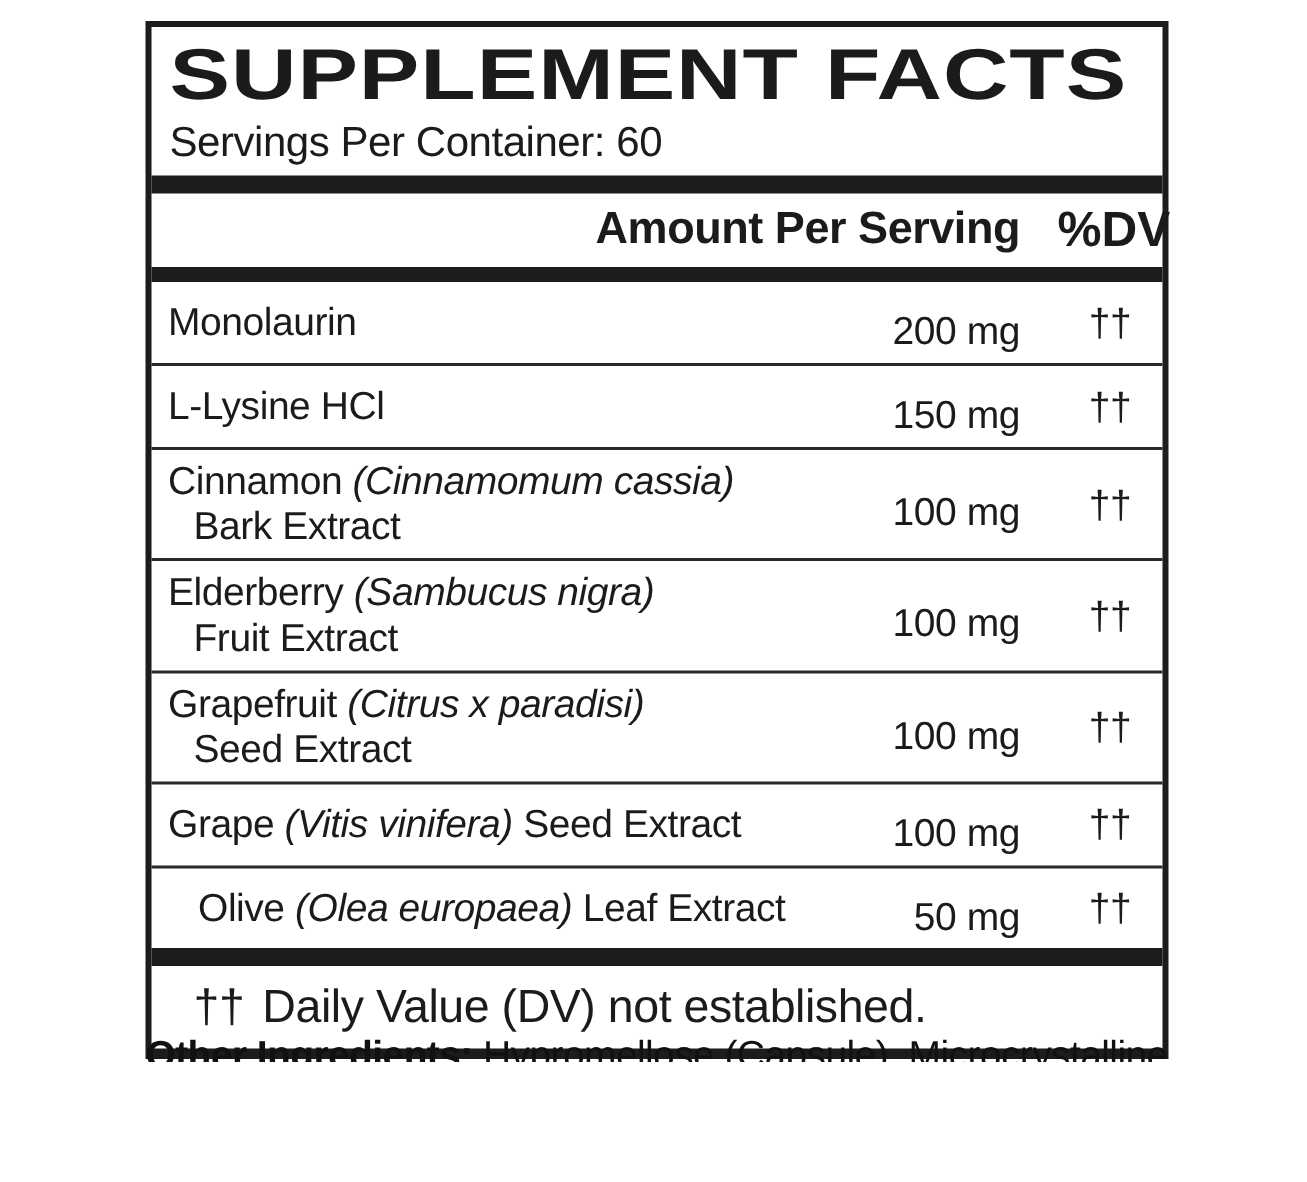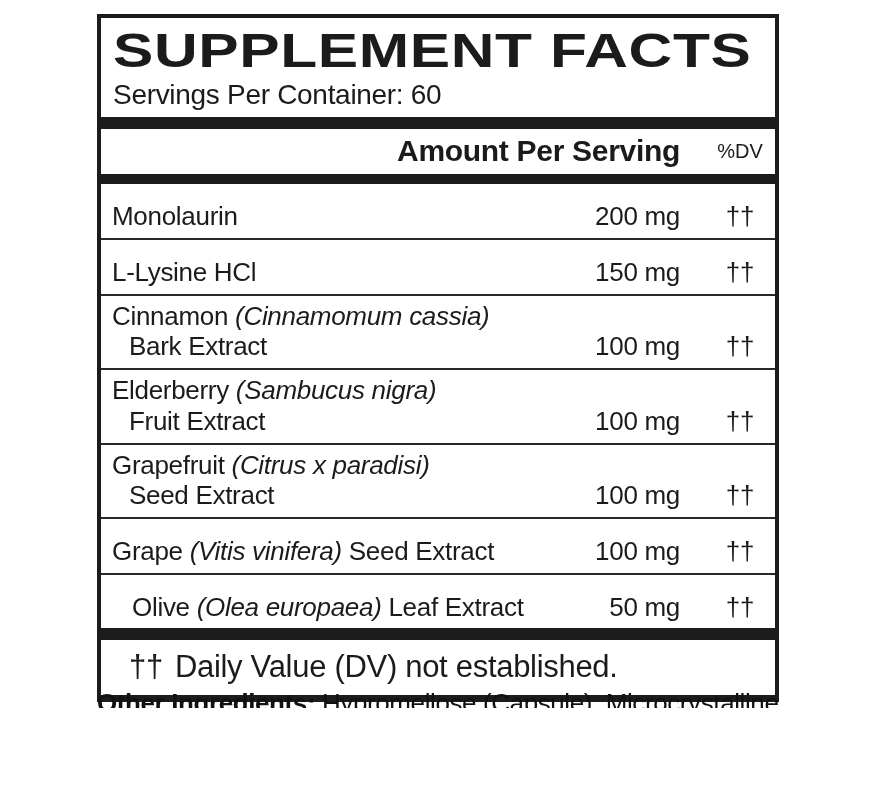--- a/index.html
+++ b/index.html
@@ -56,32 +56,32 @@
     flex: 1;
     text-align: right;
     padding-right: 25px;
     font-size: 30px;
     font-weight: 700;
     letter-spacing: -0.3px;
   }
   .header-row .hdr-dv {
     width: 70px;
     text-align: center;
-    font-size: 20px;
-    font-weight: 400;
+    font-size: 33px;
+    font-weight: 700;
   }
 
   .row {
     padding: 5px 0 6px 0;
     border-bottom: 2px solid #2a2828;
     font-size: 26px;
     letter-spacing: -0.3px;
     line-height: 1.18;
     display: flex;
-    align-items: flex-end;
+    align-items: center;
   }
   .row:last-child { border-bottom: none; padding-left: 20px; }
   .row .col-amount, .row .col-dv { padding-top: 1px; }
   .latin { font-style: italic; margin-top: 22px; }
   .line2 { padding-left: 17px; }
   .line2:empty { display: none; }
 
   .footnote-row {
     padding: 9px 10px 10px 28px;
     font-size: 31px;

